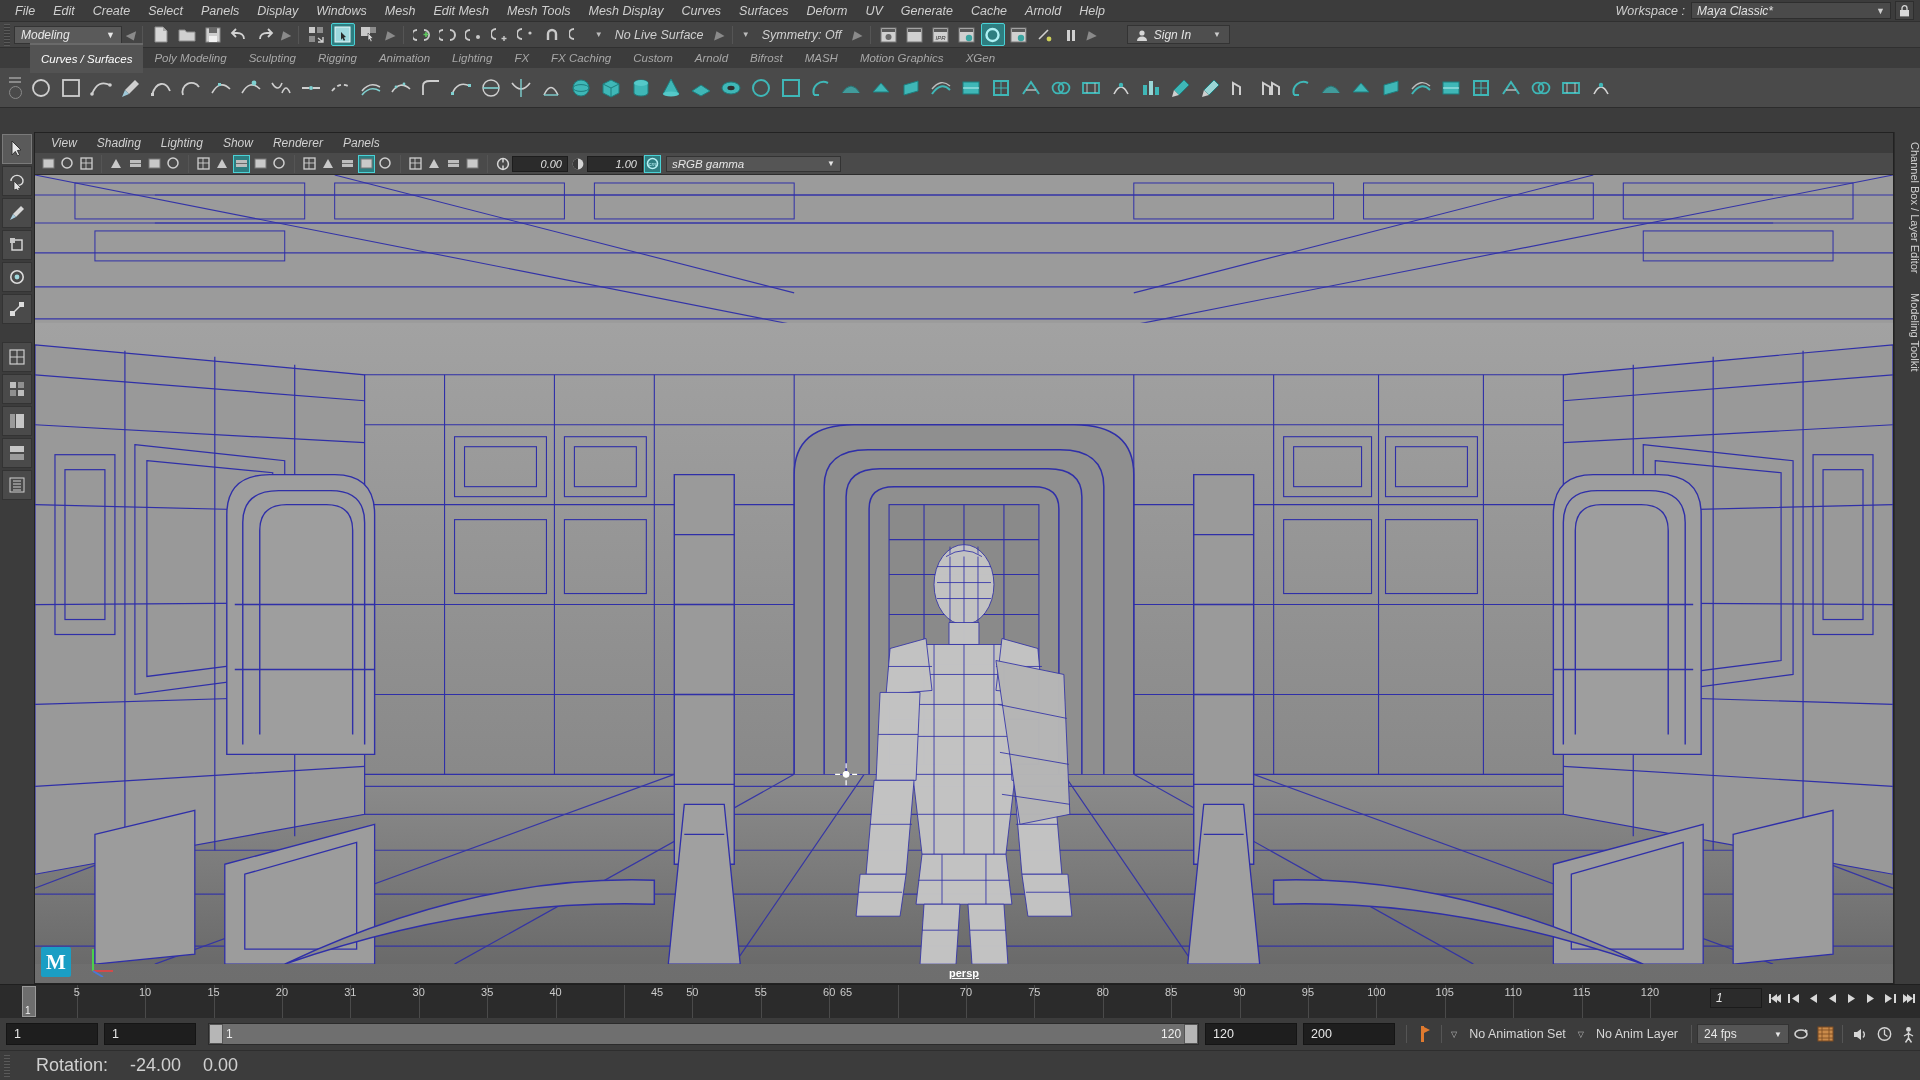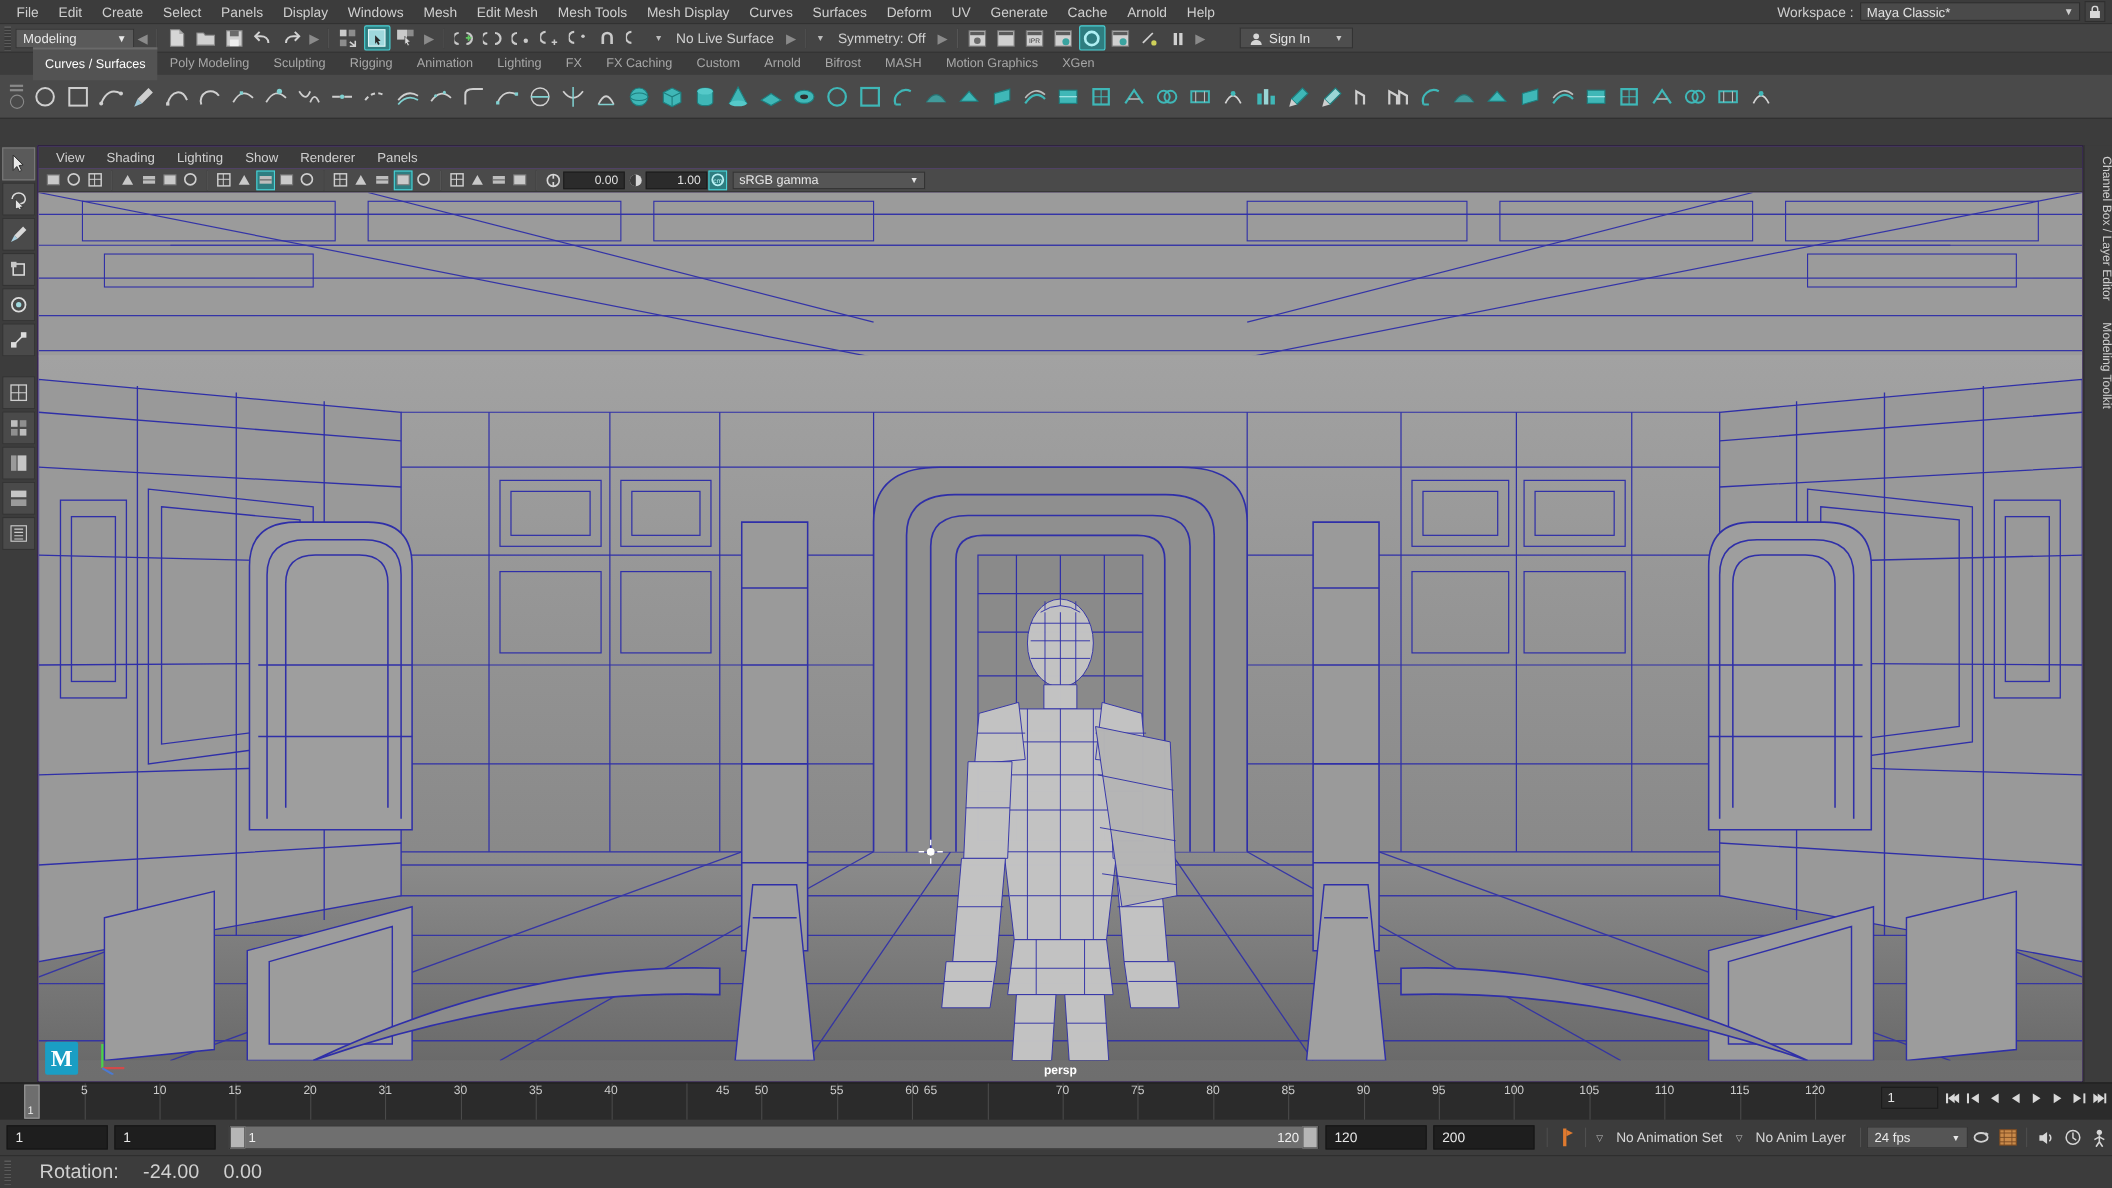--- a/index.html
+++ b/index.html
@@ -1,20 +1,20 @@
 <!DOCTYPE html>
 <html><head>
 <meta charset="utf-8">
 <style>
   * { box-sizing: border-box; margin:0; padding:0; }
   html,body { width:1920px; height:1080px; overflow:hidden; background:#3c3c3c;
     font-family:"Liberation Sans", sans-serif; color:#c8c8c8; }
 
   
-  .row { display:flex; align-items:center; }
+  .row { display:flex; align-items:center;font-style:italic; }
   .sep { width:1px; height:18px; background:#2a2a2a; margin:0 5px; border-left:1px solid #555; }
   .arrowL, .arrowR { color:#8a8a8a; font-size:12px; padding:0 3px; }
 
   
   #menubar { height:22px; background:#3c3c3c; padding-left:6px; border-bottom:1px solid #303030; }
   #menubar .mi { font-size:12.5px; color:#cfcfcf; padding:2px 9px; line-height:16px; white-space:nowrap; }
   #menubar .right { margin-left:auto; display:flex; align-items:center; padding-right:6px; }
   .ws-label { font-size:12.5px; color:#cfcfcf; margin-right:6px; }
   .ws-box { width:200px; height:17px; background:#4a4a4a; border:1px solid #2e2e2e; display:flex;
     align-items:center; padding:0 5px; font-size:12px; color:#e2e2e2; }
@@ -43,21 +43,21 @@
   .shelficon { width:26px; height:26px; margin:0 2px; display:flex; align-items:center; justify-content:center; }
 
   
   #leftcol { position:absolute; left:0; top:132px; width:34px; bottom:96px; background:#3c3c3c; }
   .ltool { width:30px; height:30px; margin:2px; display:flex; align-items:center; justify-content:center;
     background:#4a4a4a; border:1px solid #333; }
   .ltool.sel { background:#5a5a5a; border-color:#7a7a7a; }
   .lgap { height:14px; }
 
   
-  #vpwrap { position:absolute; left:34px; top:132px; right:26px; bottom:96px; background:#6d28d9;
+  #vpwrap { position:absolute; left:34px; top:132px; right:26px; bottom:96px; background:#000000;
     border:1px solid #222; }
   #vpmenu { height:20px; background:#3c3c3c; padding-left:6px; }
   #vpmenu .vm { font-size:12px; color:#d0d0d0; padding:1px 10px; }
   #vptools { height:22px; background:#4a4a4a; border-bottom:1px solid #2c2c2c; padding-left:4px; }
   .vpicon { width:17px; height:18px; margin:0 1px; display:flex; align-items:center; justify-content:center; }
   .vpicon.on { background:#2e7d80; border:1px solid #4ad2d6; }
   .numfld { width:56px; height:16px; background:#2b2b2b; border:1px solid #1d1d1d; font-size:11px;
     color:#e0e0e0; display:flex; align-items:center; justify-content:flex-end; padding-right:5px; }
   .cmbox { width:175px; height:16px; background:#555; border:1px solid #333; display:flex; align-items:center;
     padding:0 5px; font-size:11.5px; color:#e6e6e6; margin-left:4px; }
@@ -65,21 +65,21 @@
 
   #viewport { position:absolute; left:0; right:0; top:42px; bottom:0; overflow:hidden;
     background:linear-gradient(180deg,#8e8e8e 0%,#7d7d7d 45%,#6e6e6e 100%); }
   #wireframe { position:absolute; inset:0; }
 
   .axisgiz { position:absolute; left:8px; bottom:6px; width:46px; height:40px; }
   .mayalogo { position:absolute; left:6px; bottom:6px; width:30px; height:30px; background:#1a9ec4;
     display:flex; align-items:center; justify-content:center; color:#fff; font-size:21px;
     font-family:"Liberation Serif", serif; font-weight:bold; border-radius:2px; }
   .camlabel { position:absolute; left:50%; bottom:4px; transform:translateX(-50%);
-    font-size:11px; color:#ffffff; font-weight:bold; }
+    font-size:11px; color:#ffffff; font-weight:bold;text-decoration:underline; }
 
   
   #rightcol { position:absolute; right:0; top:132px; width:26px; bottom:96px; background:#3c3c3c;
     border-left:1px solid #2c2c2c; }
   .vtab { writing-mode:vertical-rl; font-size:11px; color:#cfcfcf; padding:10px 0; width:26px;
     text-align:left; white-space:nowrap; }
 
   
   #timeline { position:absolute; left:0; right:0; bottom:62px; height:34px; background:#2b2b2b;
     border-top:1px solid #1f1f1f; }

